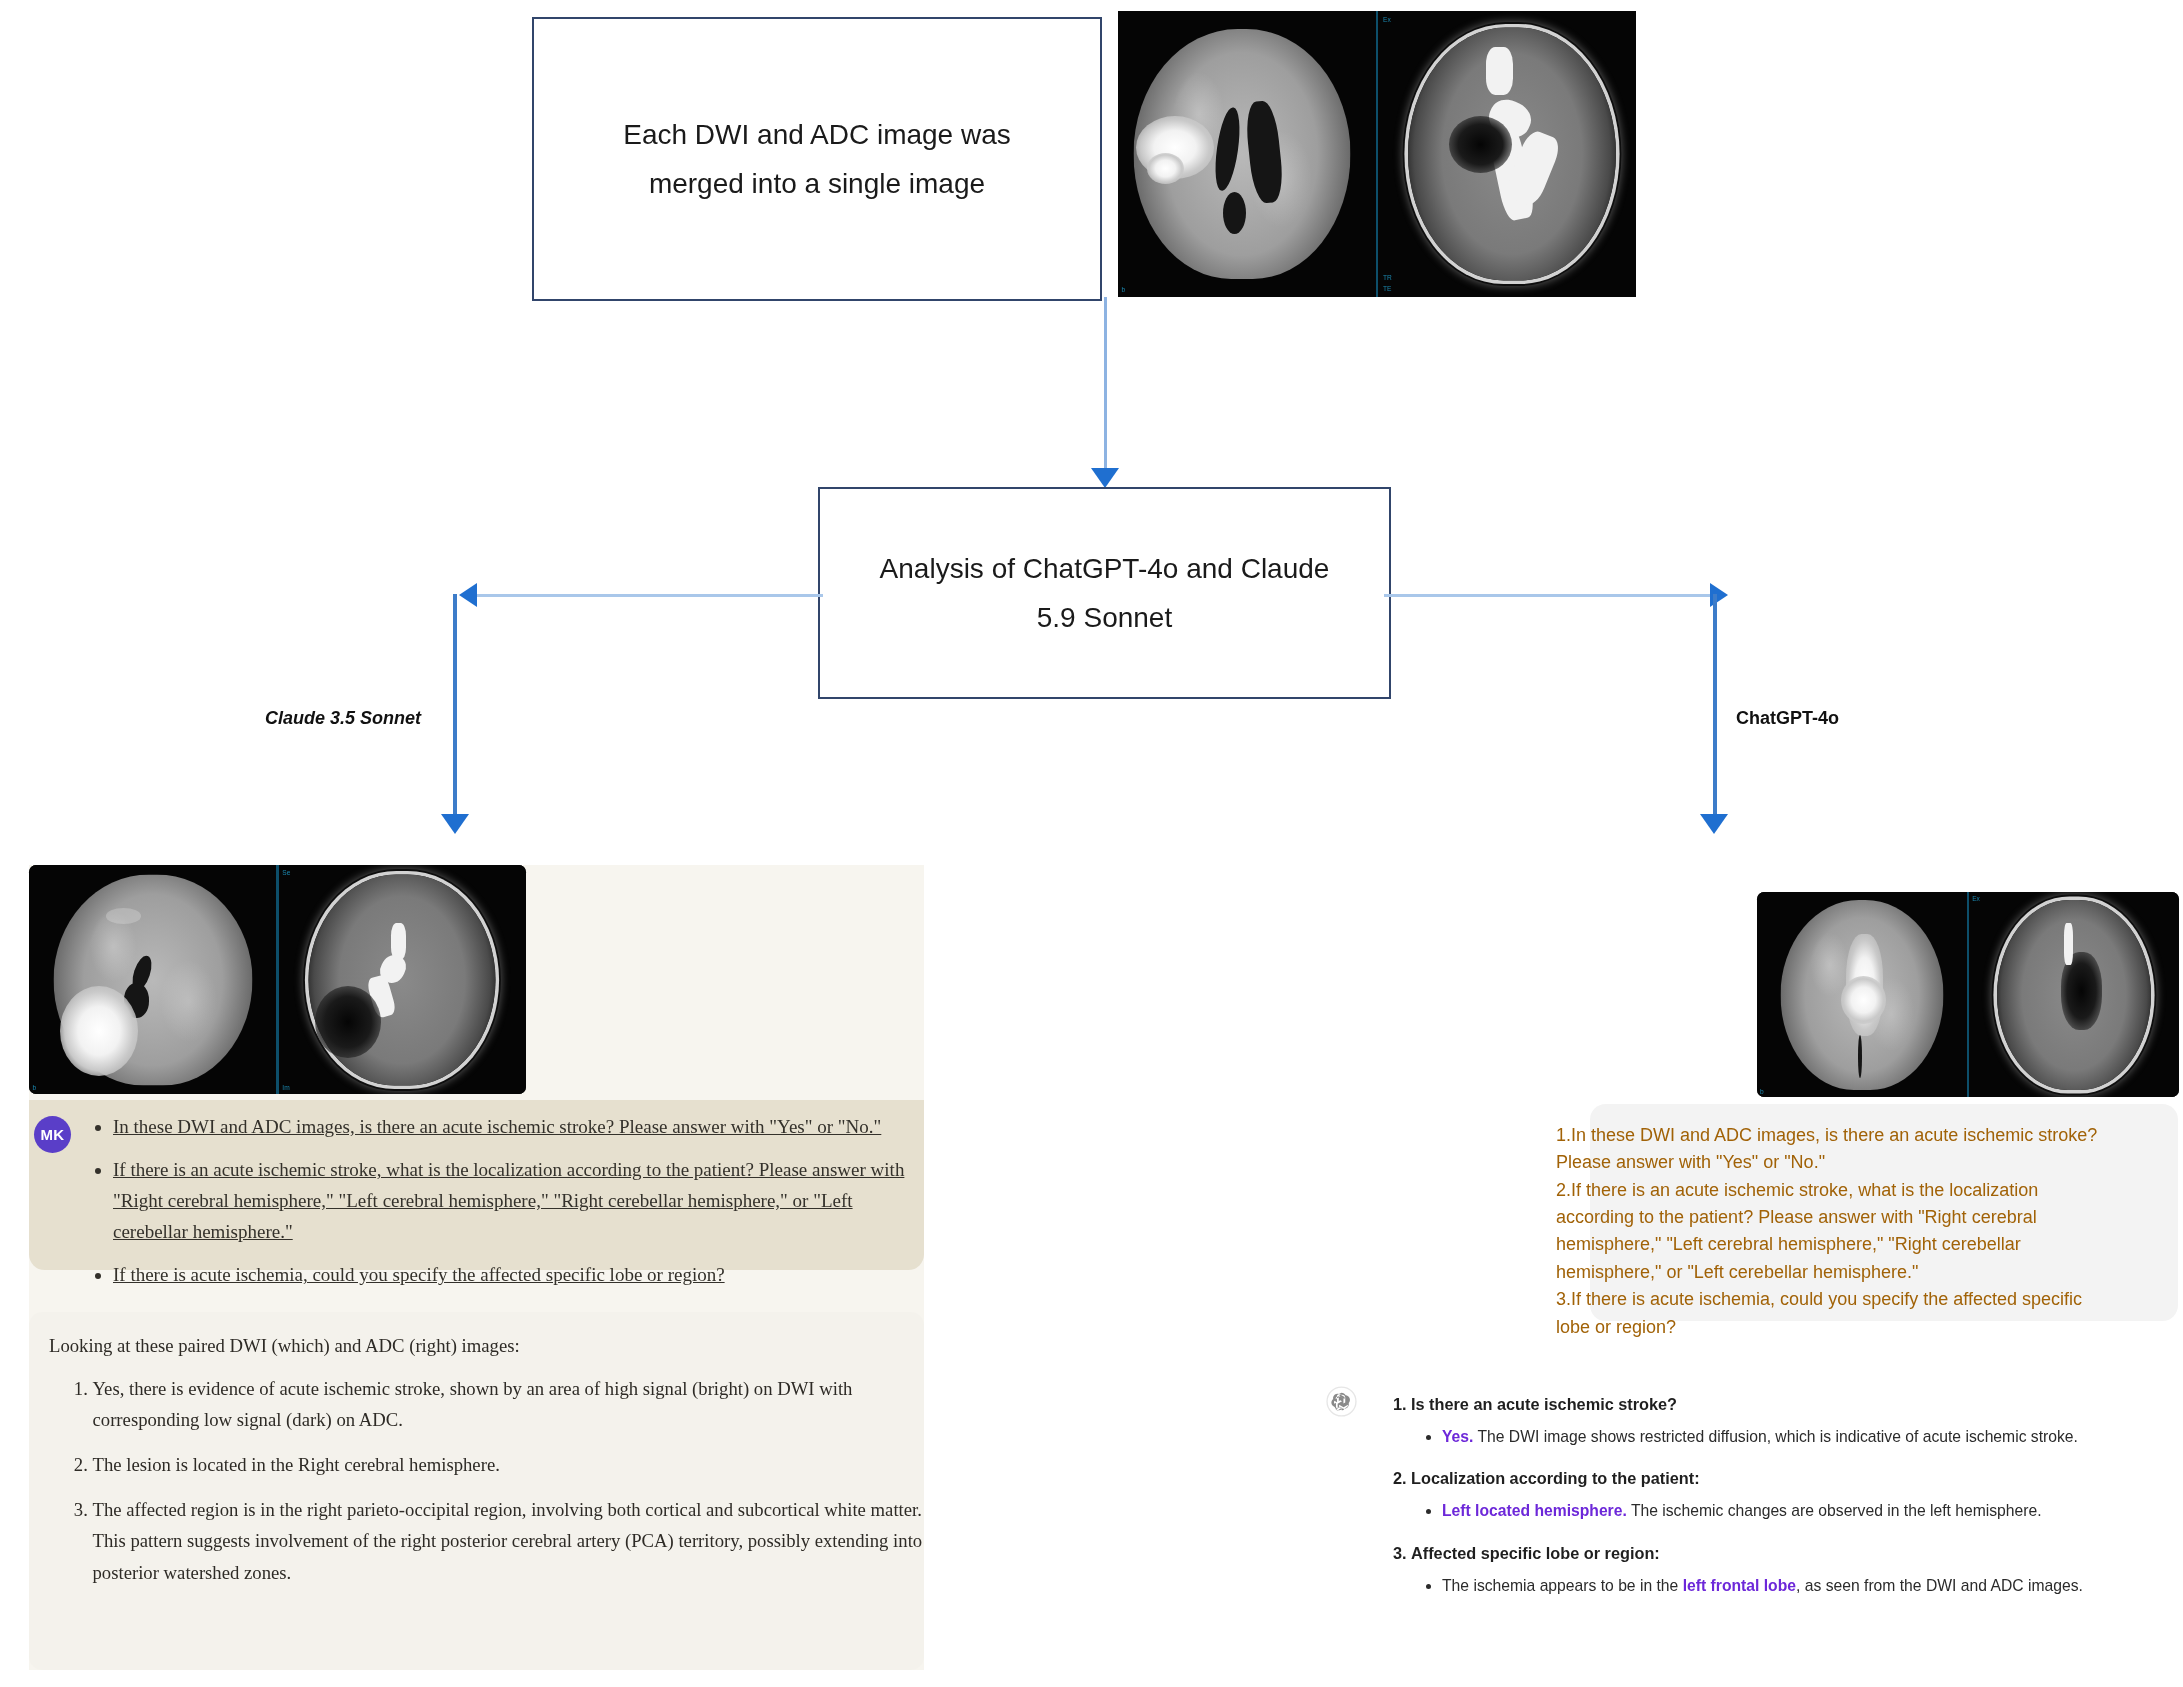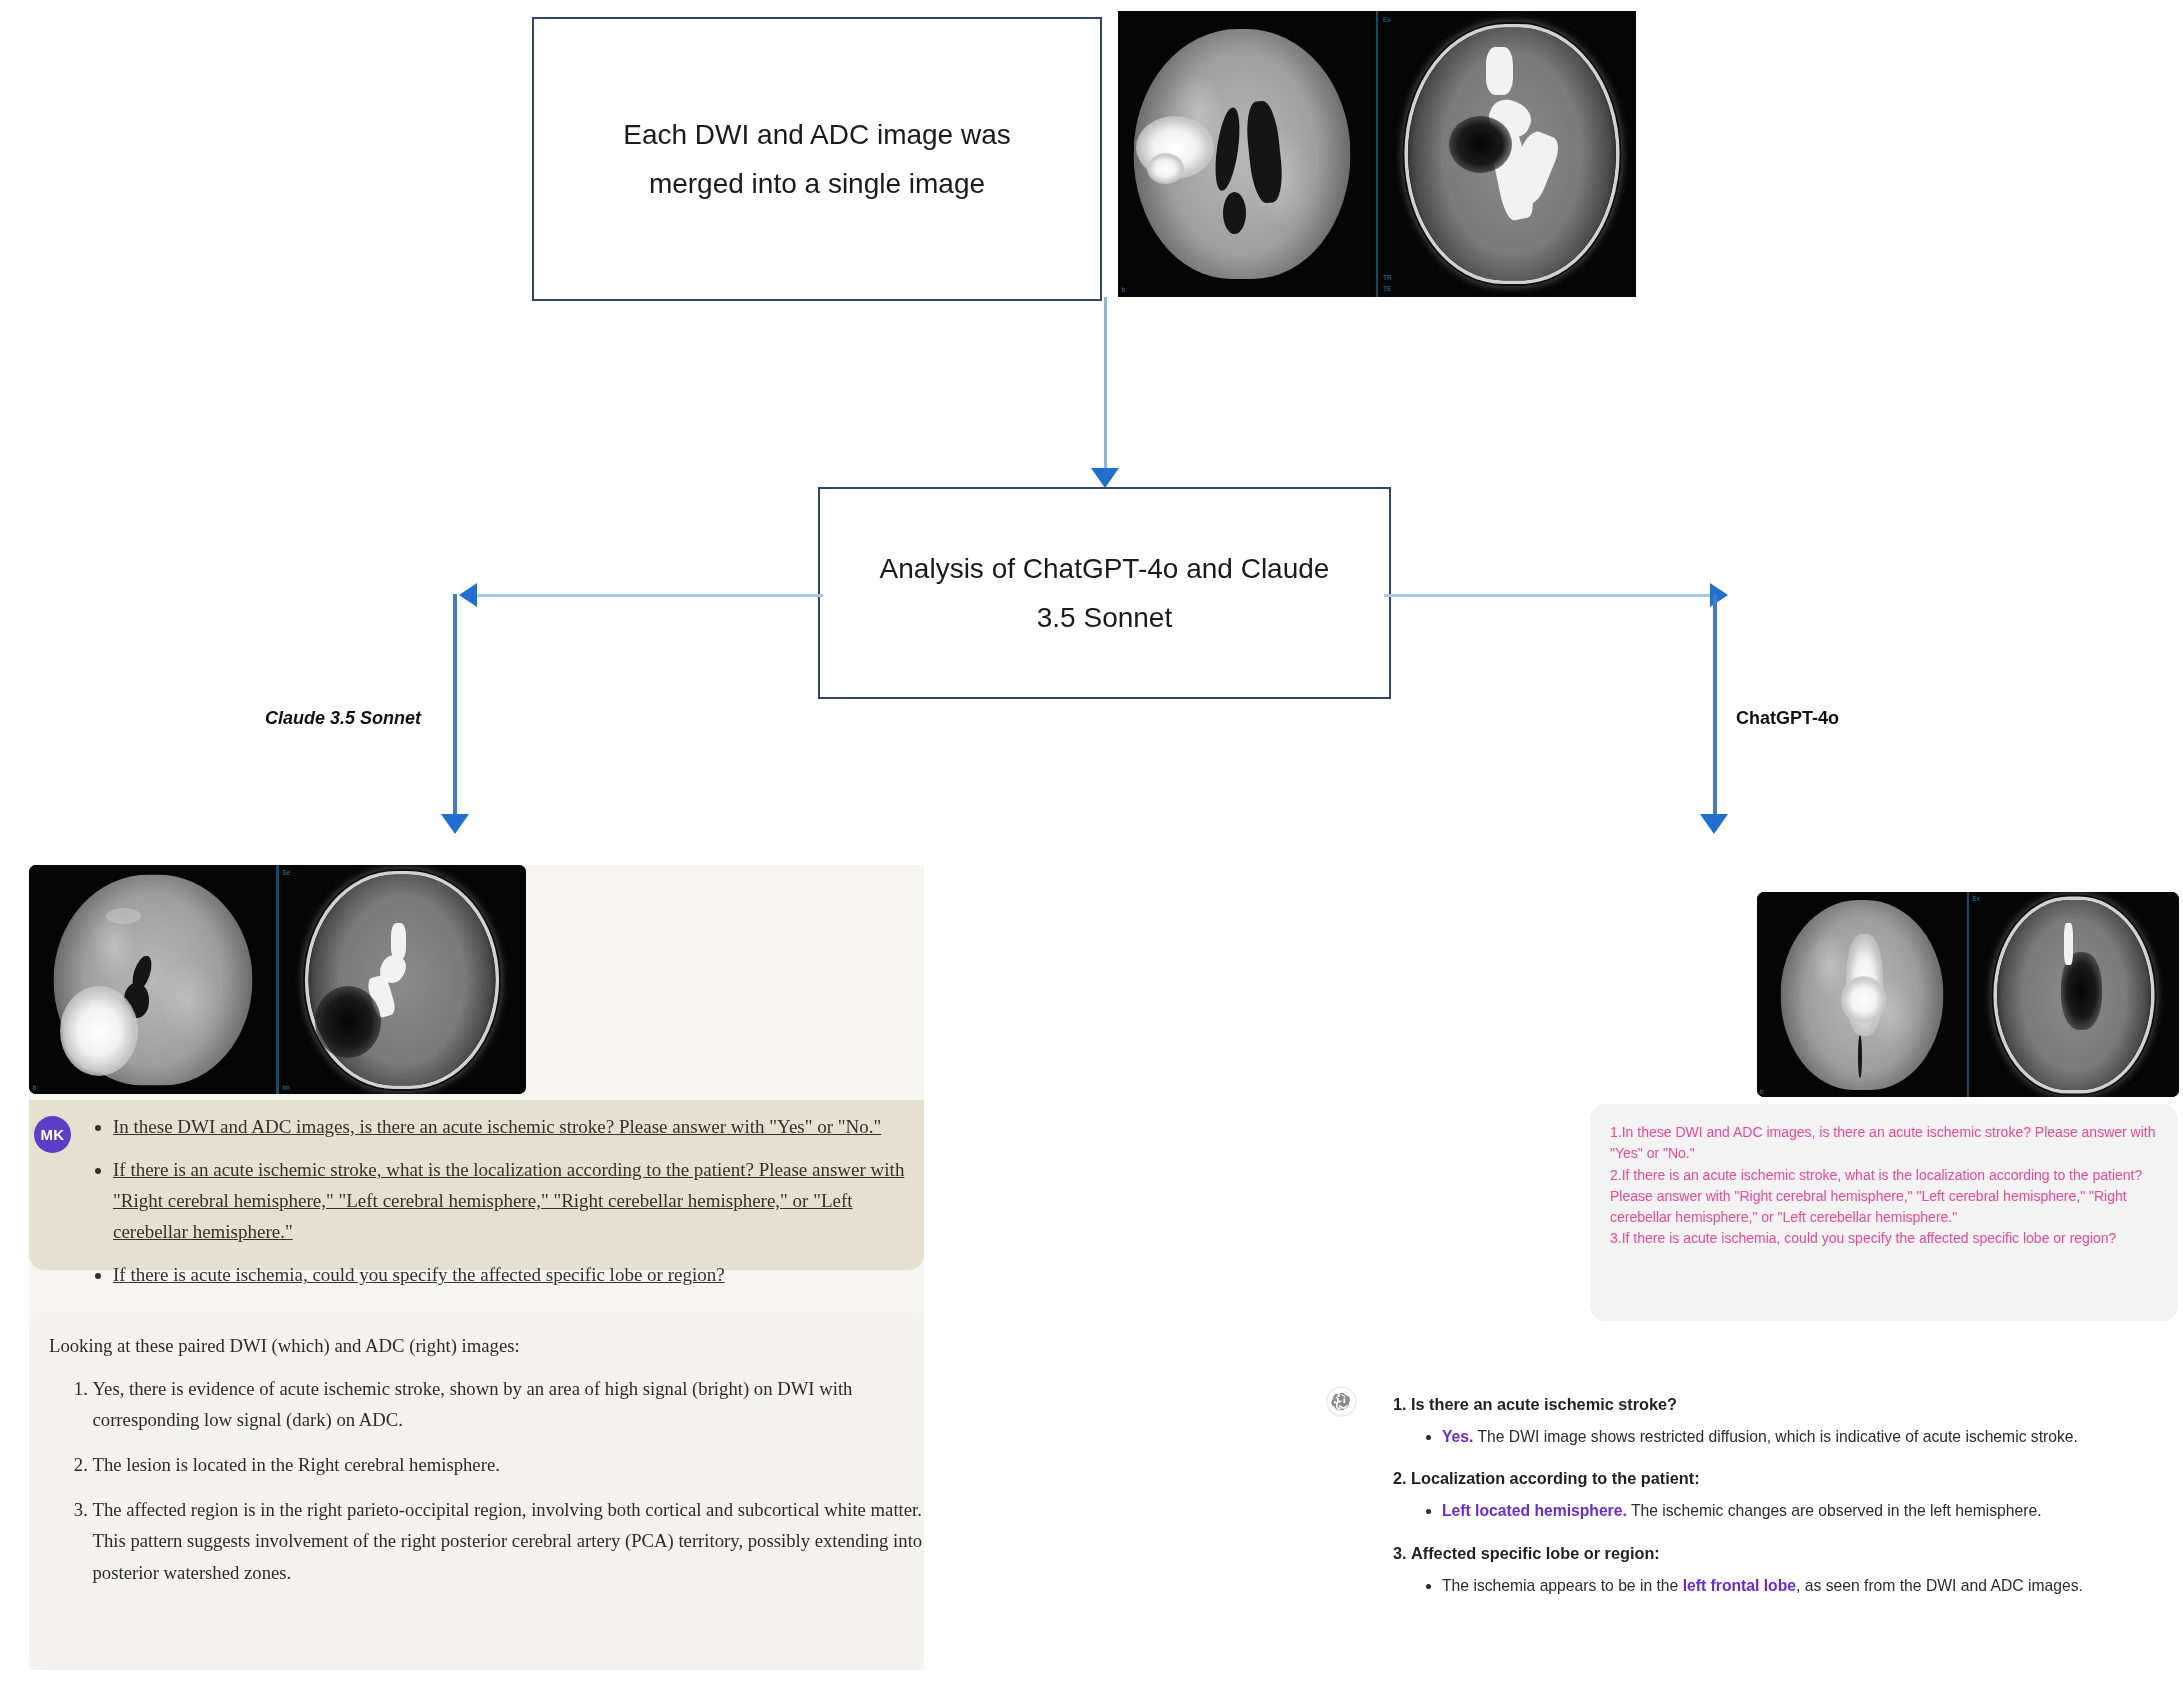--- a/index.html
+++ b/index.html
@@ -74,22 +74,22 @@
       font-family:"Liberation Serif",serif;font-size:18.7px;color:#2e2b26;}
   #claude-answer-list{position:absolute;left:66px;top:1373px;width:832px;
       font-family:"Liberation Serif",serif;font-size:18.7px;color:#2e2b26;line-height:1.68;
       margin:0;padding:0 0 0 26.5px;}
   #claude-answer-list li{margin-bottom:13.3px;}
 
   
   #gpt-img{left:1757px;top:892px;width:422px;height:205px;border-radius:7.2px;}
   #gpt-user-bubble{position:absolute;left:1590px;top:1104px;width:588px;height:217px;
       background:#f3f3f3;border-radius:15.7px;}
-  #gpt-user-text{position:absolute;left:1610px;top:1122px;width:554px;
-      font-family:"Liberation Sans",sans-serif;font-size:14px;color:#ec4899;line-height:1.52;}
+  #gpt-user-text{position:absolute;left:1556px;top:1122px;width:554px;
+      font-family:"Liberation Sans",sans-serif;font-size:18px;color:#a16207;line-height:1.52;}
   .gpt-q{display:block;}
   .openai-logo{position:absolute;left:1326px;top:1386px;width:31px;height:31px;}
 
   #gpt-answer{position:absolute;left:1380px;top:1392px;width:801px;}
   #gpt-answer ol{margin:0;padding-left:31px;list-style:decimal;}
   #gpt-answer ol>li{font-family:"Liberation Sans",sans-serif;font-size:16.3px;color:#1f1f1f;
       font-weight:bold;margin-bottom:8.4px;line-height:1.5;}
   #gpt-answer ul{margin:8.4px 0 18px 0;padding-left:31px;list-style:disc;}
   #gpt-answer ul>li{font-family:"Liberation Sans",sans-serif;font-size:15.7px;color:#2b2b2b;
       font-weight:normal;line-height:1.5;}
@@ -125,21 +125,21 @@
       <div class="scan-tag" style="left:4.8px;top:4.8px;">Ex</div>
       <div class="scan-tag" style="left:4.8px;bottom:15.7px;">TR</div>
       <div class="scan-tag" style="left:4.8px;bottom:4.8px;">TE</div>
     </div>
   </div>
 
   <div class="vline" style="left:1104px;top:297px;height:181px;"></div>
   <div class="arrow-down" style="left:1091px;top:468px;"></div>
 
   <div class="fc-box" id="box-analysis">
-    <div class="txt" style="max-width:482px;">Analysis of ChatGPT-4o and Claude 3.5 Sonnet</div>
+    <div class="txt" style="max-width:482px;">Analysis of ChatGPT-4o and Claude 5.9 Sonnet</div>
   </div>
 
   <div class="hline" style="left:470px;top:594px;width:353px;"></div>
   <div class="arrow-left" style="left:459px;top:583px;"></div>
   <div class="hline" style="left:1384px;top:594px;width:337px;"></div>
   <div class="arrow-right" style="left:1710px;top:583px;"></div>
 
   <div class="vline-dark" style="left:453px;top:594px;height:226px;"></div>
   <div class="arrow-down" style="left:441px;top:814px;"></div>
 

